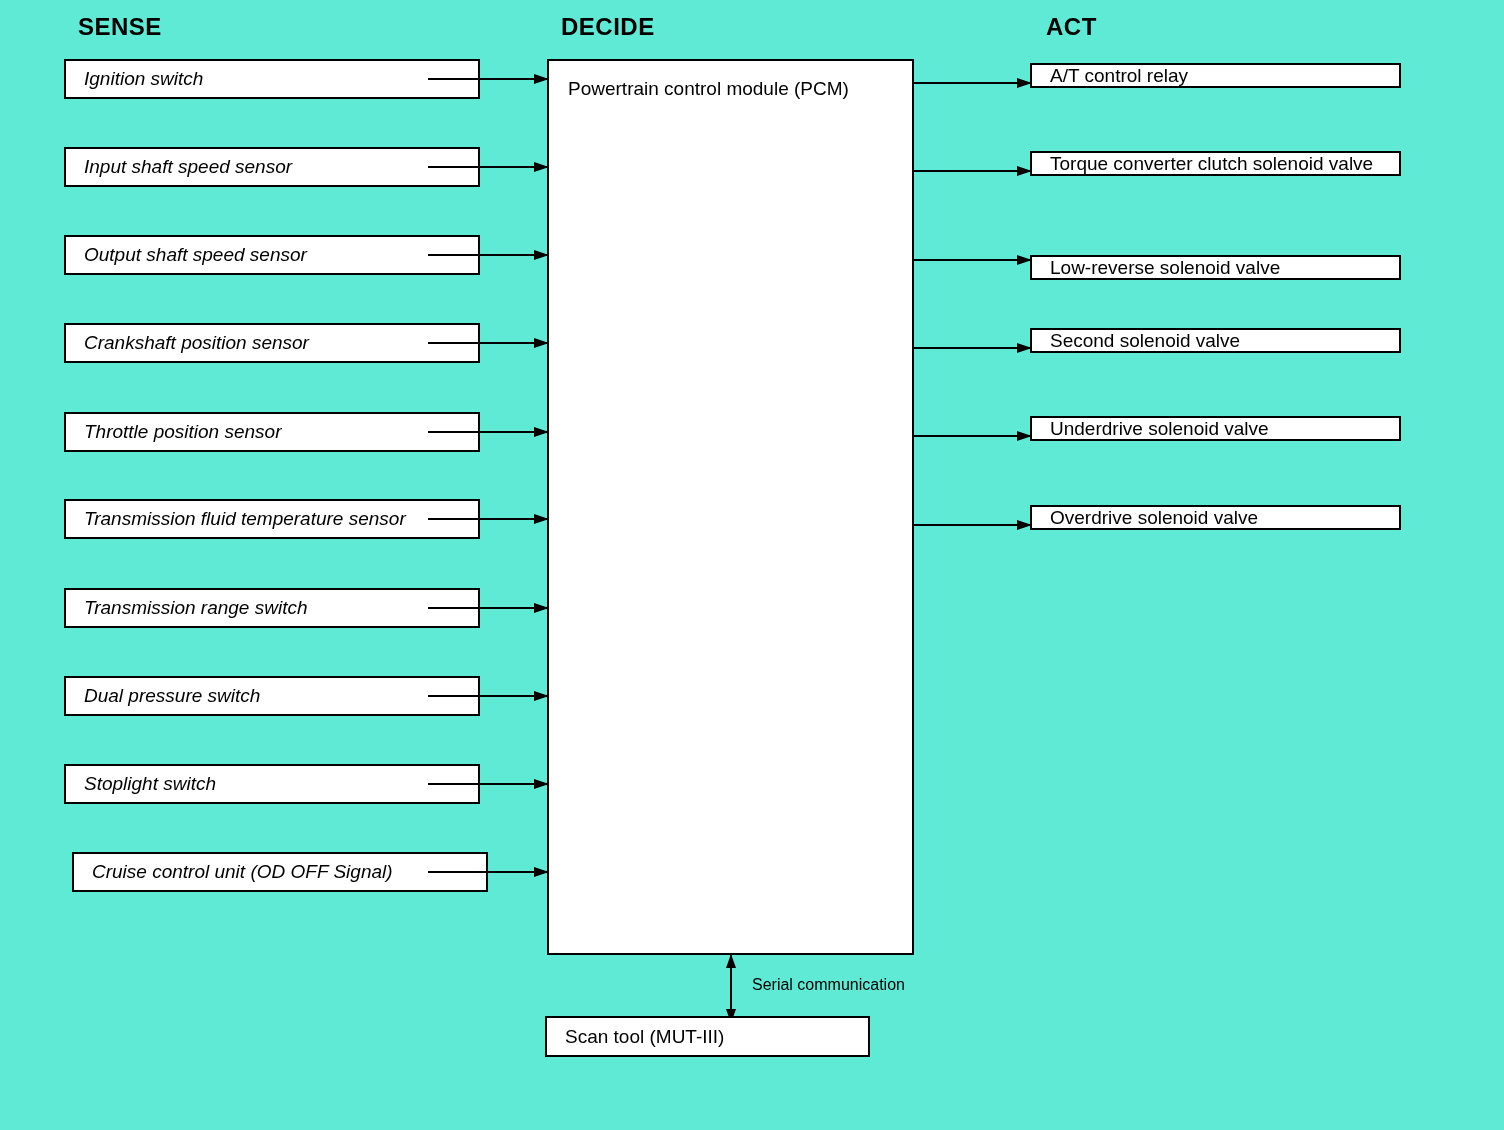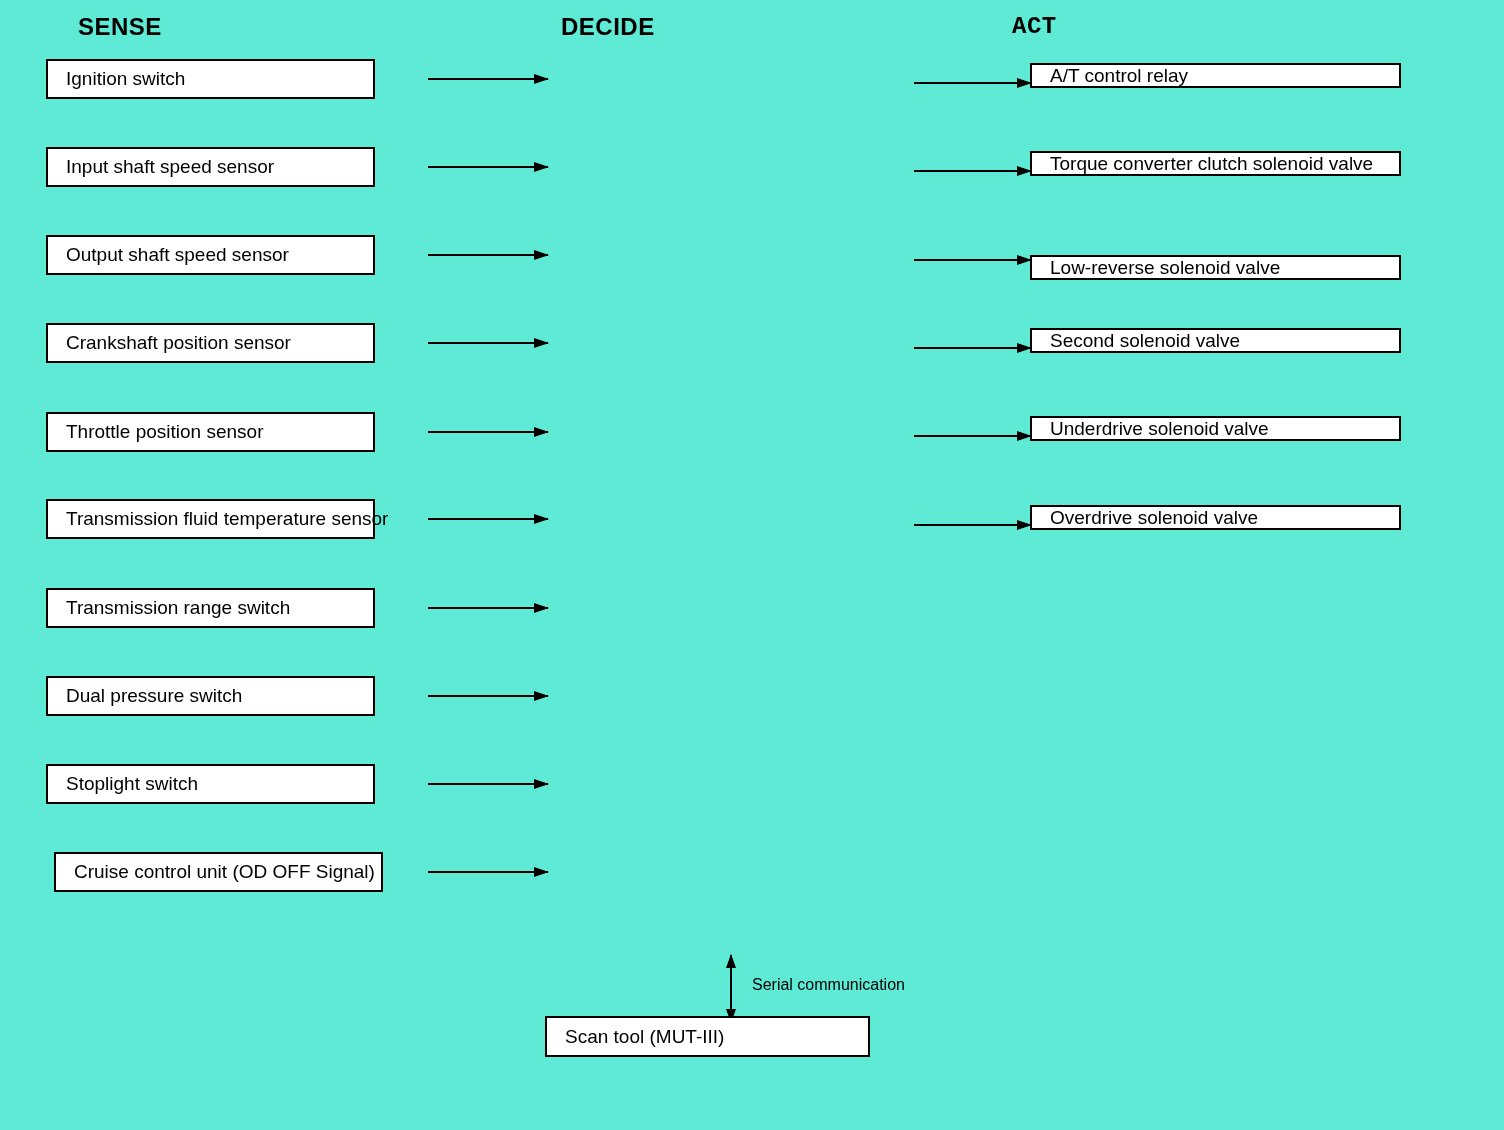--- a/index.html
+++ b/index.html
@@ -27,21 +27,21 @@
     position: absolute;
     box-sizing: border-box;
     border: 2px solid #000000;
     background: #ffffff;
     display: flex;
     align-items: center;
     padding-left: 18px;
     font-size: 19px;
     white-space: nowrap;
   }
-  .sense-box { left: 46px; width: 329px; height: 40px; }
+  .sense-box { left: 64px; width: 416px; height: 40px; font-style: italic; }
   .act-box   { left: 1030px; width: 371px; height: 25px; }
   .pcm-box {
     left: 547px;
     top: 59px;
     width: 367px;
     height: 896px;
     align-items: flex-start;
     padding-top: 17px;
     padding-left: 19px;
   }
@@ -102,21 +102,21 @@
     white-space: nowrap;
   }
 </style>
 </head>
 <body>
 
 <div class="canvas">
 
   <div class="col-header" style="left:78px; top:13px;">SENSE</div>
   <div class="col-header" style="left:561px; top:13px;">DECIDE</div>
-  <div class="col-header" style="left:1012px; top:13px;font-family:Liberation Mono, monospace;">ACT</div>
+  <div class="col-header" style="left:1046px; top:13px;">ACT</div>
 
   <div class="box sense-box" style="top:59px;">
     <span>Ignition switch</span>
   </div>
   <div class="box sense-box" style="top:147px;">
     <span>Input shaft speed sensor</span>
   </div>
   <div class="box sense-box" style="top:235px;">
     <span>Output shaft speed sensor</span>
   </div>
@@ -146,20 +146,23 @@
   <div class="h-arrow sense-arrow" style="top:166px;"></div>
   <div class="h-arrow sense-arrow" style="top:254px;"></div>
   <div class="h-arrow sense-arrow" style="top:342px;"></div>
   <div class="h-arrow sense-arrow" style="top:431px;"></div>
   <div class="h-arrow sense-arrow" style="top:518px;"></div>
   <div class="h-arrow sense-arrow" style="top:607px;"></div>
   <div class="h-arrow sense-arrow" style="top:695px;"></div>
   <div class="h-arrow sense-arrow" style="top:783px;"></div>
   <div class="h-arrow sense-arrow" style="top:871px;"></div>
 
+  <div class="box pcm-box">
+    <span>Powertrain control module (PCM)</span>
+  </div>
 
   <div class="h-arrow act-arrow" style="top:82px;"></div>
   <div class="h-arrow act-arrow" style="top:170px;"></div>
   <div class="h-arrow act-arrow" style="top:259px;"></div>
   <div class="h-arrow act-arrow" style="top:347px;"></div>
   <div class="h-arrow act-arrow" style="top:435px;"></div>
   <div class="h-arrow act-arrow" style="top:524px;"></div>
 
   <div class="box act-box" style="top:63px;">
     <span>A/T control relay</span>

